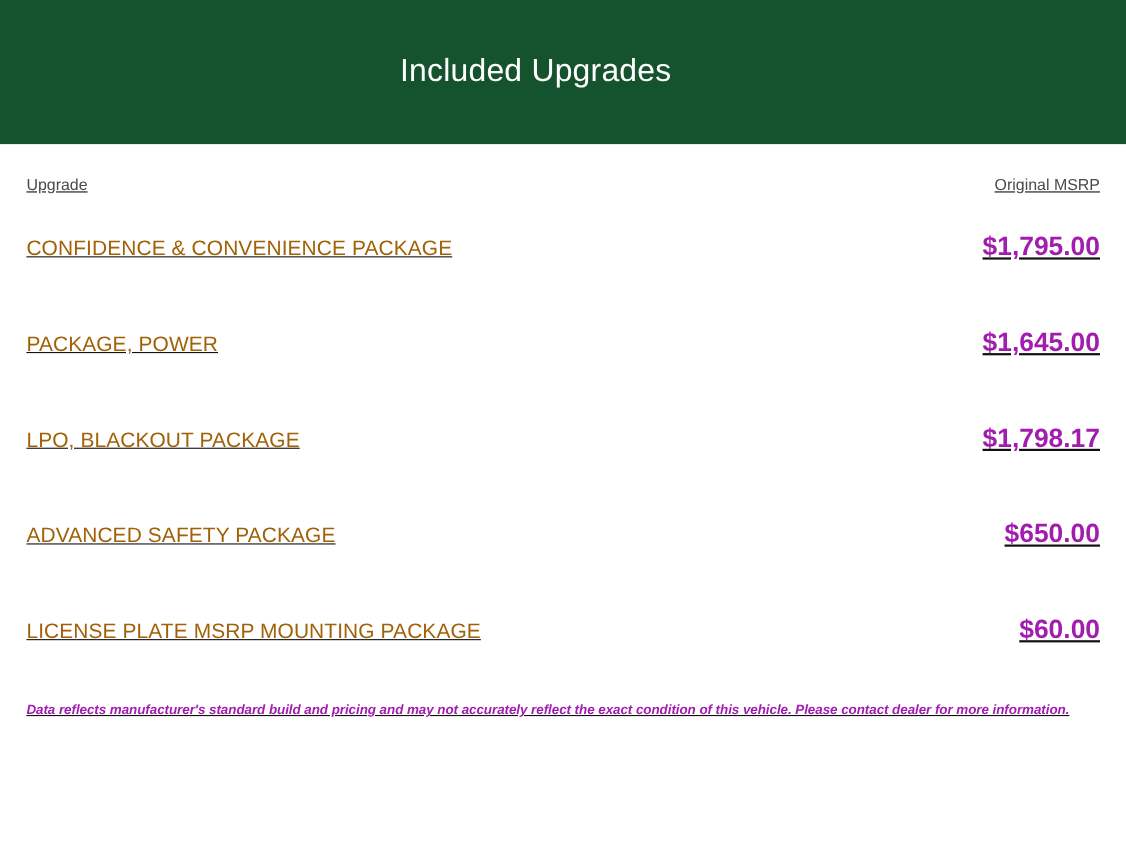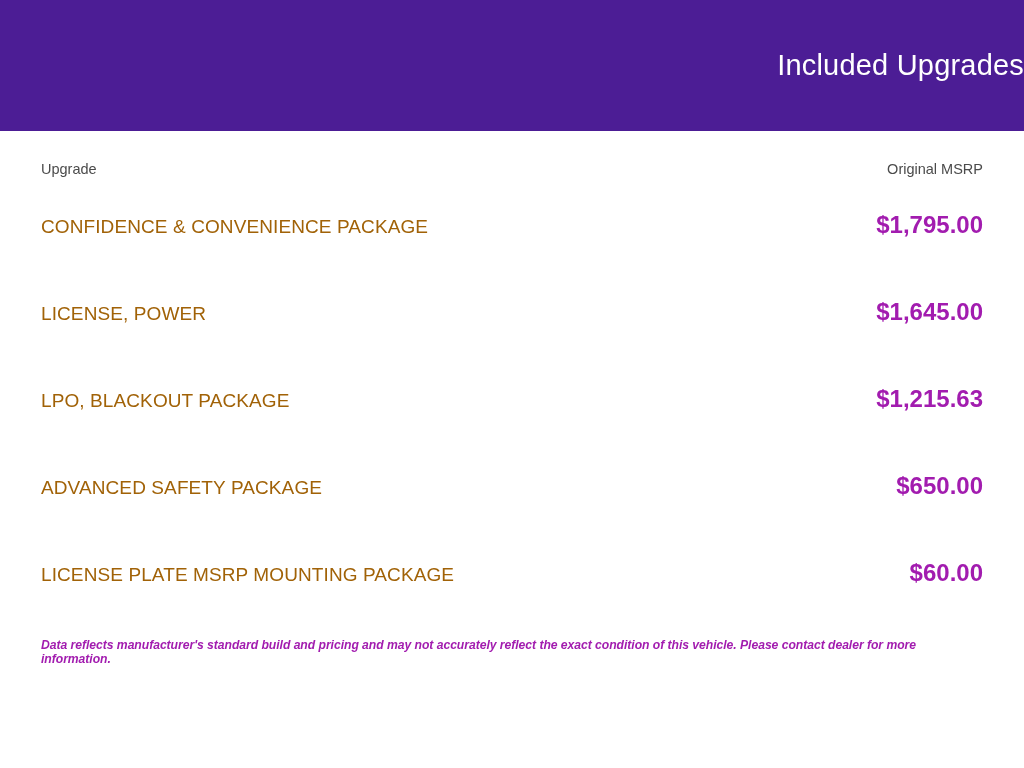--- a/index.html
+++ b/index.html
@@ -15,41 +15,43 @@
     overflow: hidden;
   }
   .page {
     width: 1024px;
     height: 768px;
     position: relative;
     display: flex;
     flex-direction: column;
   }
   .header-bar {
-    background: #4c1d95;
+    background: #14532d;
     height: 131px;
     flex: 0 0 131px;
     display: flex;
     align-items: center;
-    justify-content: flex-end;
+    justify-content: center;
     box-sizing: border-box;
+    padding-right: 50px;
   }
   .header-title {
     color: #ffffff;
     font-size: 29px;
     font-weight: 400;
     letter-spacing: 0.2px;
     line-height: 1;
   }
   .content {
     flex: 1 1 auto;
     box-sizing: border-box;
-    padding: 0 41px;
+    padding: 0 24px;
     display: flex;
     flex-direction: column;
+    text-decoration: underline;
   }
   .table-head {
     display: flex;
     justify-content: space-between;
     align-items: baseline;
     margin-top: 30px;
     margin-bottom: 2px;
   }
   .col-head {
     font-size: 14.5px;
@@ -109,27 +111,27 @@
     </div>
 
     <div class="rows">
 
       <div class="row">
         <div class="row-label">CONFIDENCE &amp; CONVENIENCE PACKAGE</div>
         <div class="row-price">$1,795.00</div>
       </div>
 
       <div class="row">
-        <div class="row-label">LICENSE, POWER</div>
+        <div class="row-label">PACKAGE, POWER</div>
         <div class="row-price">$1,645.00</div>
       </div>
 
       <div class="row">
         <div class="row-label">LPO, BLACKOUT PACKAGE</div>
-        <div class="row-price">$1,215.63</div>
+        <div class="row-price">$1,798.17</div>
       </div>
 
 
       <div class="row">
         <div class="row-label">ADVANCED SAFETY PACKAGE</div>
         <div class="row-price">$650.00</div>
       </div>
 
       <div class="row">
         <div class="row-label">LICENSE PLATE MSRP MOUNTING PACKAGE</div>

